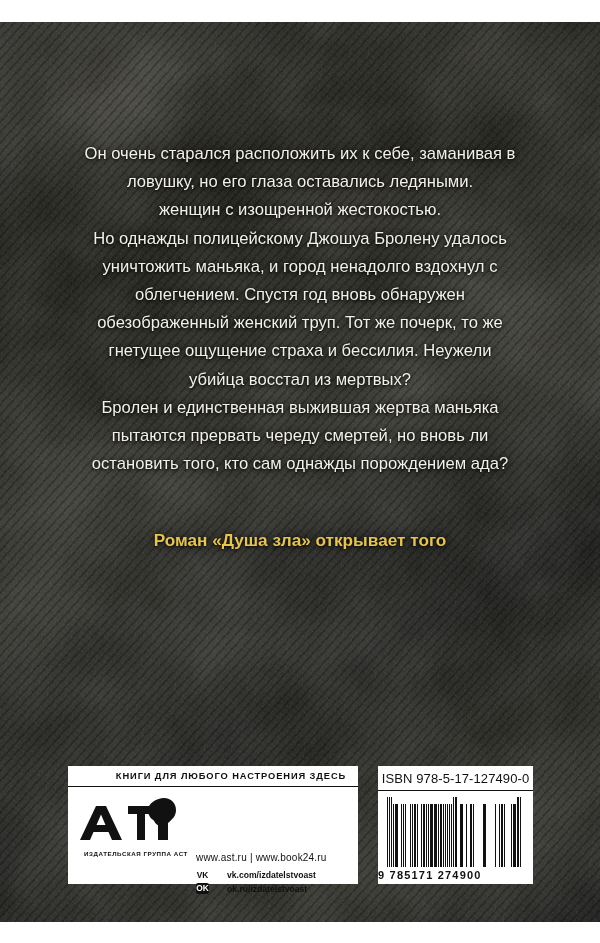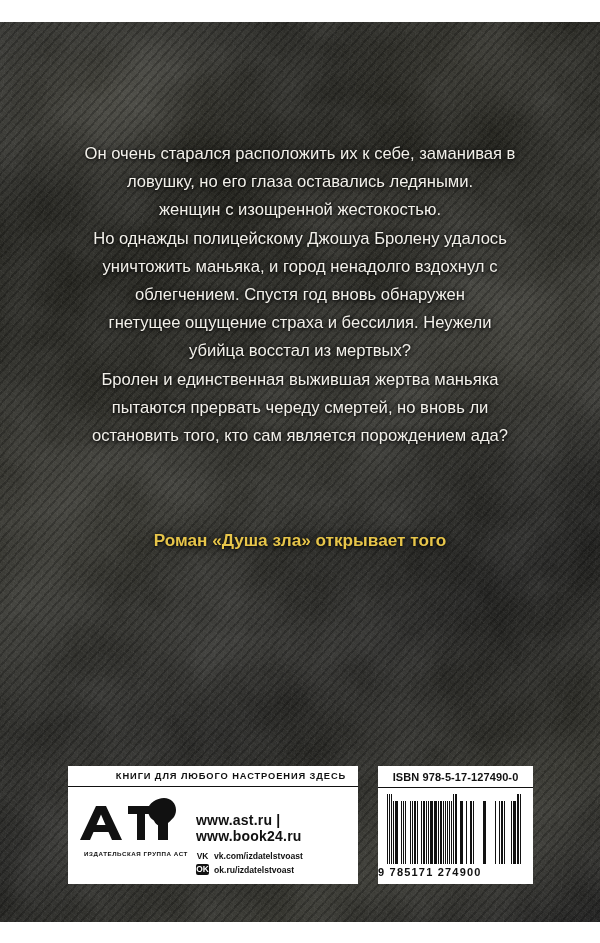--- a/index.html
+++ b/index.html
@@ -144,29 +144,30 @@
     font-weight: bold;
   }
   .links-block {
     position: absolute;
     left: 128px;
     top: 46px;
     width: 160px;
     color: #111;
   }
   .links-main {
-    font-size: 14px;
-    font-weight: bold;
+    font-size: 10px;
+    font-weight: normal;
     letter-spacing: 0.2px;
     margin-bottom: 7px;
+    margin-top: 40px;
   }
   .social-row {
     display: flex;
     align-items: center;
-    gap: 5px;
+    gap: 18px;
     margin-bottom: 3px;
     font-size: 8.6px;
   }
   .social-icon {
     width: 13px;
     font-weight: bold;
     font-size: 8.4px;
     text-align: center;
     display: inline-block;
     color: #111;
@@ -184,25 +185,24 @@
   .barcode-block {
     position: absolute;
     right: 0;
     top: 0;
     width: 155px;
     height: 118px;
     background: #ffffff;
   }
   .isbn-line {
     text-align: center;
-    font-size: 11px;
+    font-size: 13px;
     color: #111;
     padding-top: 5px;
     letter-spacing: 0.1px;
-    font-weight: bold;
   }
   .isbn-rule {
     width: 100%;
     height: 1px;
     background: #111;
     margin-top: 4px;
   }
   .bars {
     display: flex;
     align-items: flex-end;
@@ -246,25 +246,26 @@
       <rect width="600" height="900" filter="url(#noiseFilter)" opacity="0.42"></rect>
     </svg>
 
     <div class="blurb">
       <p>Он очень старался расположить их к себе, заманивая в</p>
       <p>ловушку, но его глаза оставались ледяными.</p>
       <p>женщин с изощренной жестокостью.</p>
       <p>Но однажды полицейскому Джошуа Бролену удалось</p>
       <p>уничтожить маньяка, и город ненадолго вздохнул с</p>
       <p>облегчением. Спустя год вновь обнаружен</p>
+      <p>обезображенный женский труп. Тот же почерк, то же</p>
       <p>гнетущее ощущение страха и бессилия. Неужели</p>
       <p>убийца восстал из мертвых?</p>
       <p>Бролен и единственная выжившая жертва маньяка</p>
       <p>пытаются прервать череду смертей, но вновь ли</p>
-      <p>остановить того, кто сам является порождением ада?</p>
+      <p>остановить того, кто сам однажды порождением ада?</p>
     </div>
 
     <div class="tagline">
       <p>Роман «Душа зла» открывает того</p>
     </div>
   </div>
 
   <div class="footer">
 
     <div class="footer-left">

